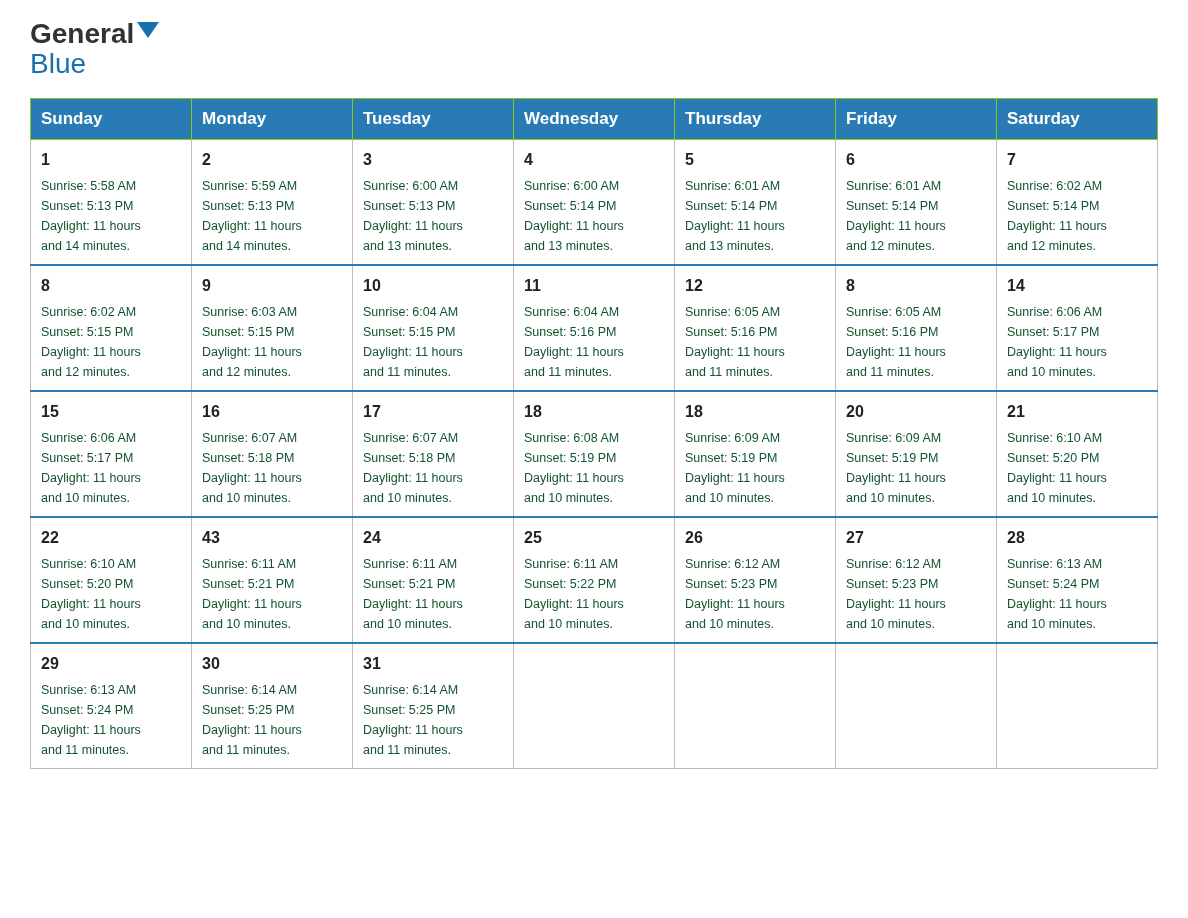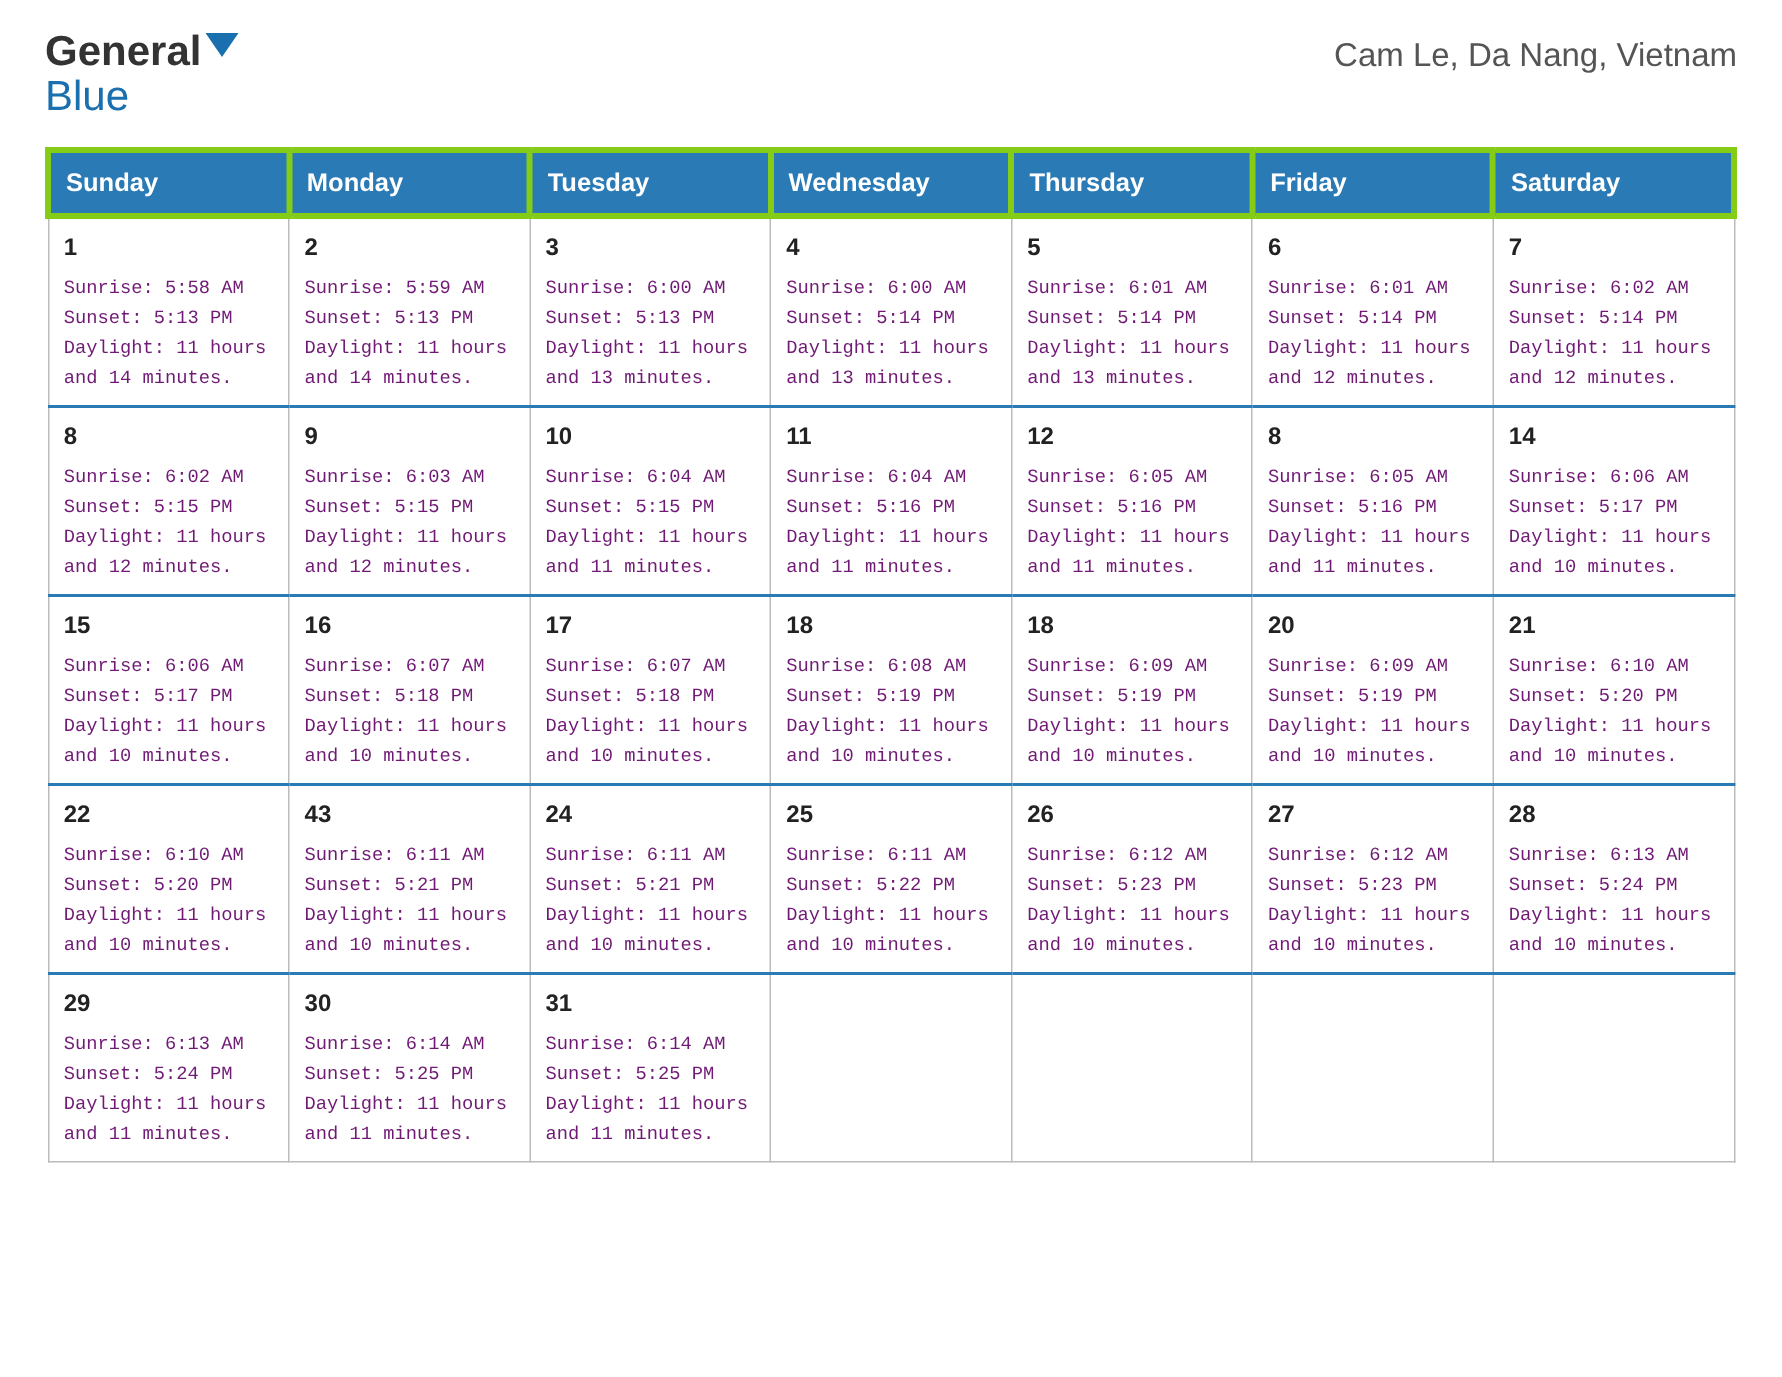--- a/index.html
+++ b/index.html
@@ -53,44 +53,43 @@
       border-collapse: collapse;
       border: 1px solid #999;
     }
     .calendar-table th {
       background-color: #2a7ab5;
       color: #fff;
       padding: 10px 10px;
       text-align: left;
       font-size: 17px;
       font-weight: bold;
-      border: 4px solid #84cc16;
+      border: 1px solid #84cc16;
     }
     .calendar-table td {
       vertical-align: top;
       padding: 8px 10px;
       border: 1px solid #bbb;
       width: 14.28%;
       min-height: 100px;
       font-size: 13px;
       color: #333;
       line-height: 1.5;
     }
     .day-number {
       font-size: 16px;
       font-weight: bold;
       color: #222;
       display: block;
       margin-bottom: 4px;
     }
     .day-info {
       font-size: 12.5px;
-      color: #701a75;
+      color: #14532d;
       line-height: 1.6;
-      font-family: Liberation Mono, monospace;
     }
     .row-divider td {
       border-top: 2px solid #2a7ab5;
     }
     .empty-cell {
       background: #fff;
     }
   </style>
 </head>
 <body>
@@ -101,21 +100,20 @@
       <span class="logo-text">General</span>
       <span style="display:inline-block; margin-left:3px; vertical-align:middle;">
         <svg width="22" height="20" viewBox="0 0 22 20">
           <polygon points="11,18 0,2 22,2" fill="#1a6faf"></polygon>
         </svg>
       </span>
     </div>
     <div class="logo-line2">Blue</div>
   </div>
   <div class="title-area">
-    <div class="calendar-subtitle">Cam Le, Da Nang, Vietnam</div>
   </div>
 </div>
 
 <table class="calendar-table">
   <thead>
     <tr>
       <th>Sunday</th>
       <th>Monday</th>
       <th>Tuesday</th>
       <th>Wednesday</th>

